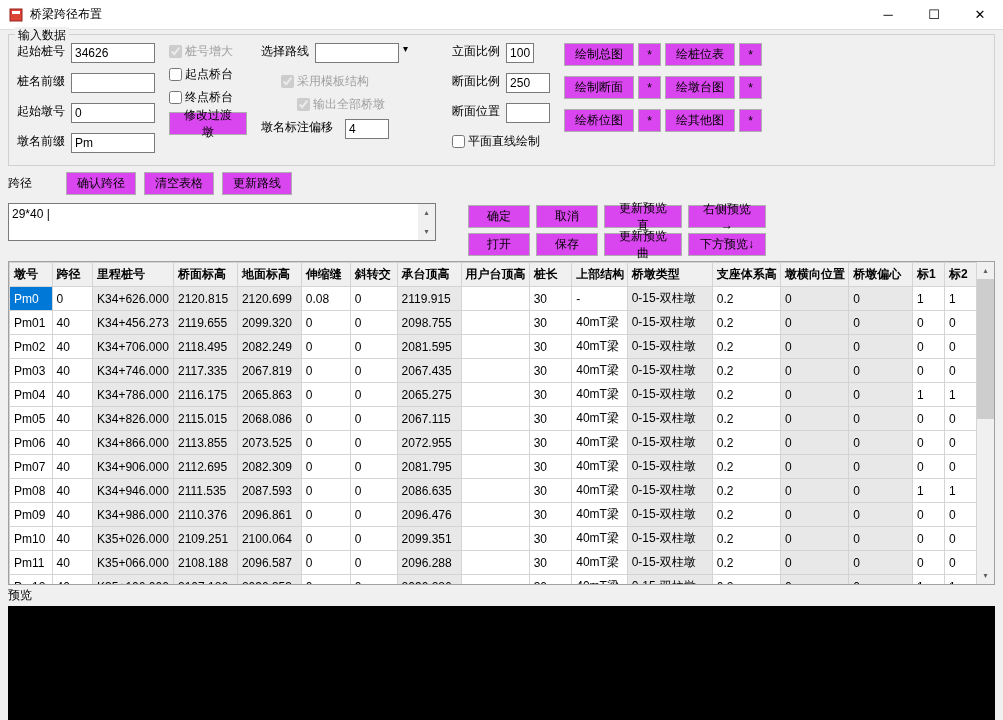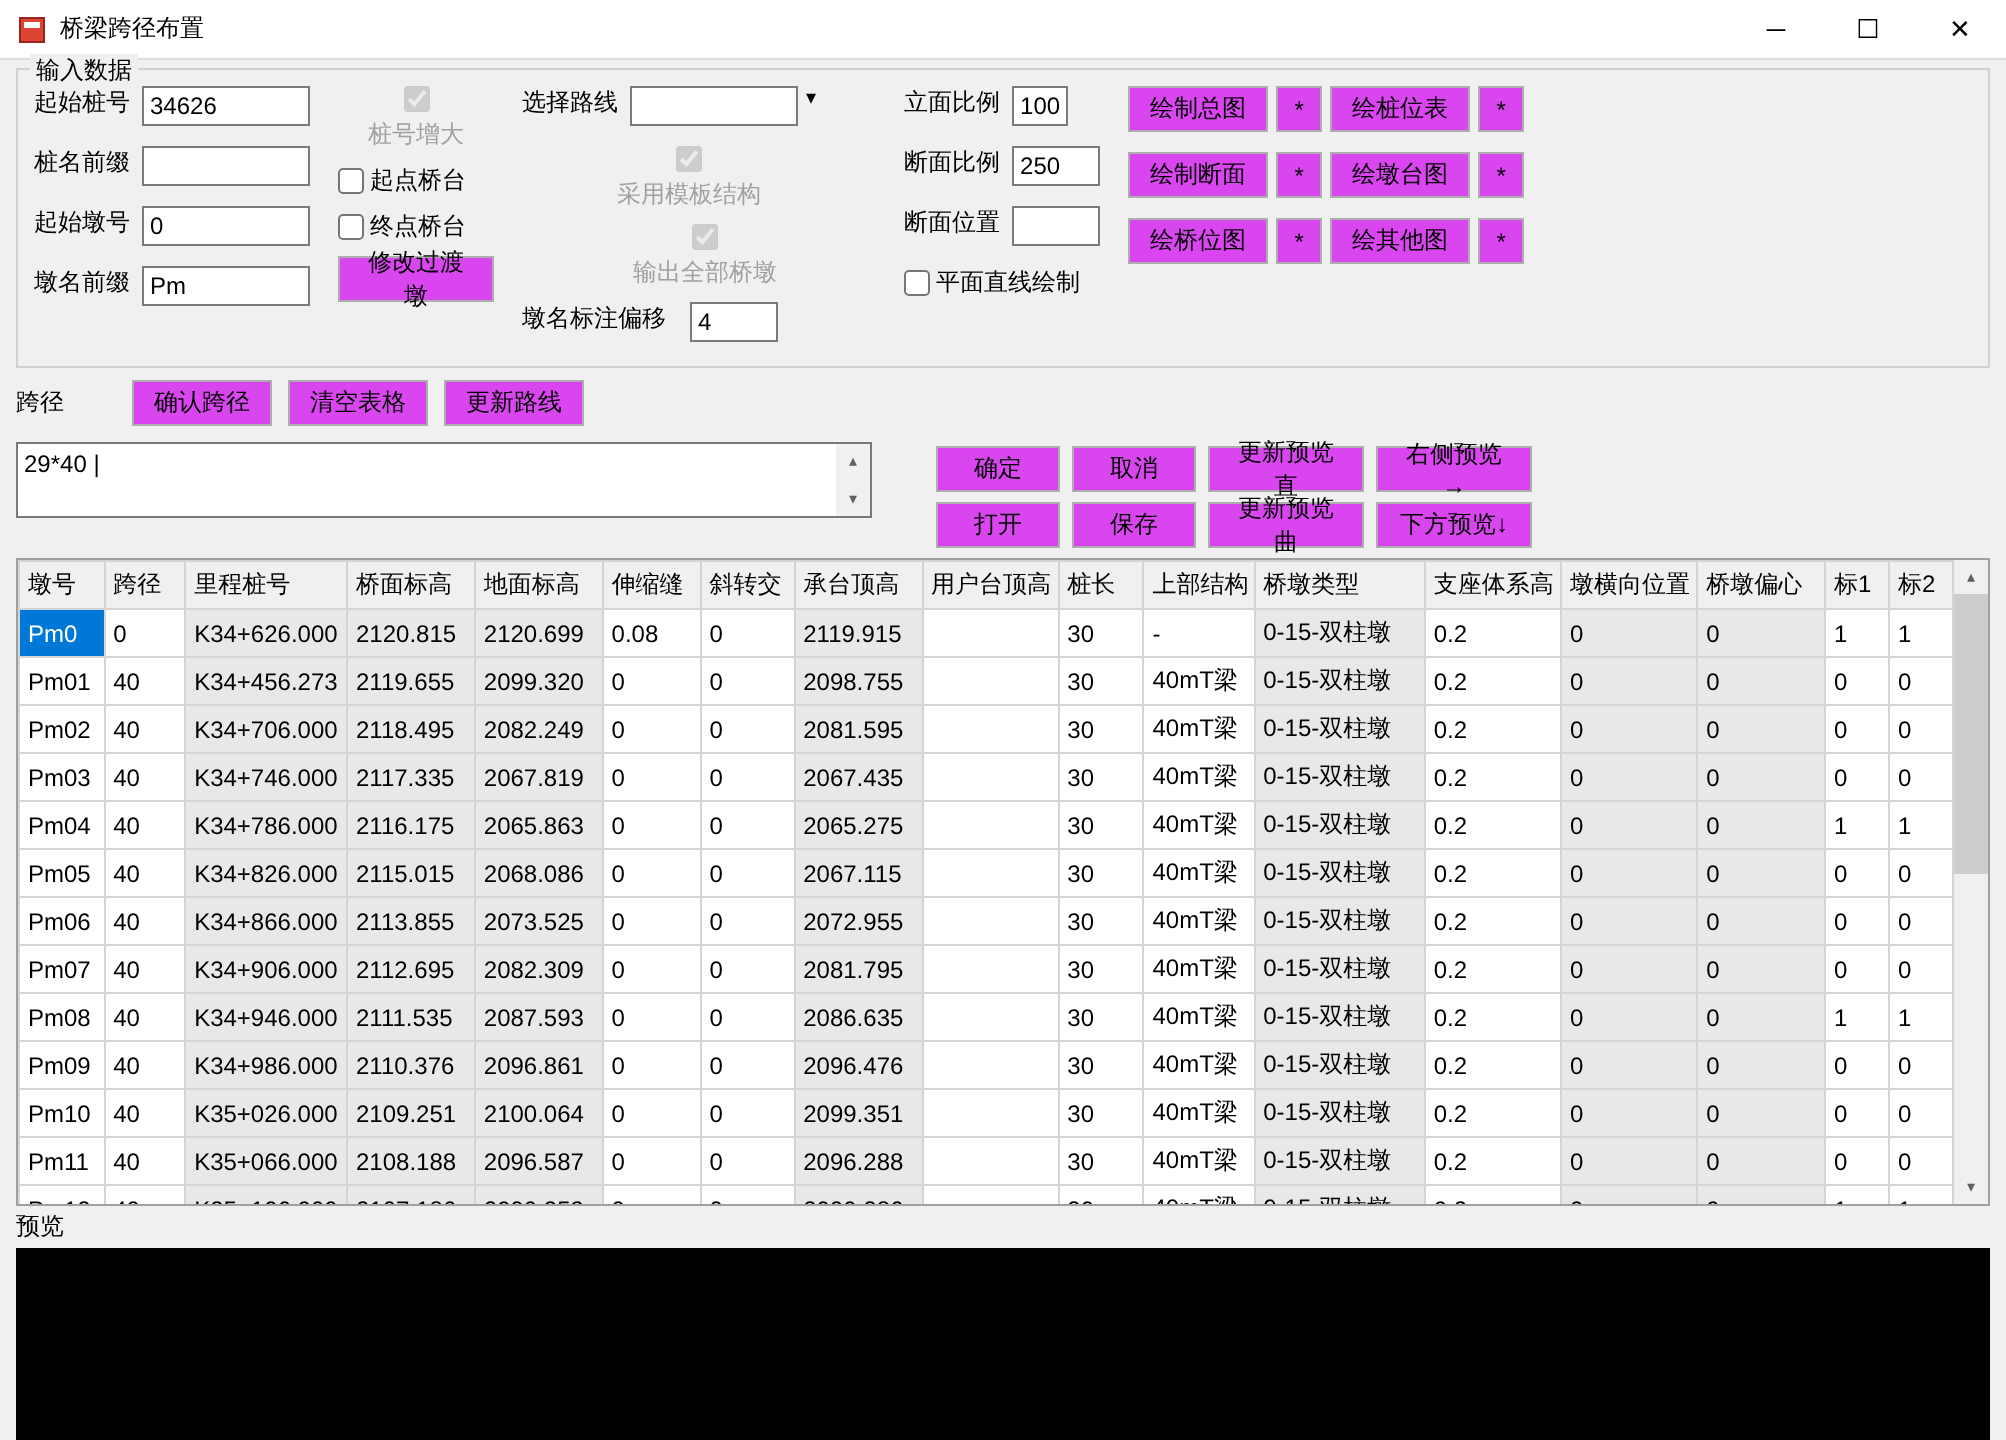--- a/index.html
+++ b/index.html
@@ -9,37 +9,37 @@
 .titlebar .title { flex: 1; font-size: 12px; }
 .winbtn { width: 46px; height: 30px; display: flex; align-items: center; justify-content: center; cursor: pointer; font-size: 13px; }
 .content { background: #f0f0f0; }
 .groupbox { border: 1px solid #d0d0d0; margin: 4px 8px; padding: 8px; position: relative; }
 .grouptitle { position: absolute; top: -8px; left: 6px; background: #f0f0f0; padding: 0 3px; font-size: 12px; }
 .row { display: flex; margin-bottom: 4px; gap: 4px; }
 .lbl { font-size: 12px; min-width: 50px; }
 input[type=text] { border: 1px solid #7a7a7a; padding: 2px 3px; font-size: 12px; height: 20px; background: #fff; }
 .chk { display: flex; align-items: center; gap: 3px; font-size: 12px; }
 .chk input { margin: 0; }
-.chk.disabled { color: #a0a0a0; flex-direction: column; }
+.chk.disabled { color: #a0a0a0; }
 .btn { border: 1px solid #adadad; background: #d946ef; padding: 3px 10px; font-size: 12px; cursor: pointer; height: 23px; display: flex; align-items: center; justify-content: center; }
 .btn.sq { width: 23px; padding: 0; }
 .inputcols { display: flex; gap: 14px; }
 .col { display: flex; flex-direction: column; gap: 6px; }
 .spanrow { display: flex; align-items: center; gap: 8px; margin: 6px 8px; }
 .textarea { border: 1px solid #7a7a7a; background: #fff; width: 428px; height: 38px; margin: 2px 14px 2px 8px; padding: 3px; font-size: 12px; position: relative; }
 .textarea .scroll { position: absolute; right: 0; top: 0; bottom: 0; width: 17px; background: #f0f0f0; display: flex; flex-direction: column; justify-content: space-between; }
 .sbbtn { height: 17px; display: flex; align-items: center; justify-content: center; font-size: 8px; color: #606060; }
 .upper { display: flex; }
 .right-btns { margin: 4px 0 0 18px; }
 .right-btns .row { gap: 6px; margin-bottom: 5px; }
 .right-btns .btn { width: 62px; }
 .right-btns .btn.wide { width: 78px; }
 .tablewrap { background: #fff; border: 1px solid #a0a0a0; margin: 0 8px; height: 324px; overflow: hidden; position: relative; }
 table { border-collapse: collapse; width: calc(100% - 17px); font-size: 12px; table-layout: fixed; }
-th { background: #f0f0f0; border: 1px solid #d4d4d4; padding: 3px 4px; font-weight: normal; text-align: left; height: 22px; white-space: nowrap; overflow: hidden; }
+th { background: #f0f0f0; border: 1px solid #d4d4d4; padding: 3px 4px; font-weight: bold; text-align: left; height: 22px; white-space: nowrap; overflow: hidden; }
 td { border: 1px solid #d4d4d4; padding: 3px 4px; height: 22px; white-space: nowrap; overflow: hidden; }
 tr.sel td:first-child { background: #0078d7; color: #fff; }
 td.ro { background: #e8e8e8; }
 .vscroll { position: absolute; right: 0; top: 0; bottom: 0; width: 17px; background: #f0f0f0; display: flex; flex-direction: column; }
 .vscroll .thumb { background: #cdcdcd; width: 100%; }
 .preview-lbl { margin: 2px 8px; font-size: 12px; }
 .preview { background: #000; margin: 0 8px 8px 8px; height: 137px; }
 .arrow { font-size: 10px; }
 </style>
 </head>

